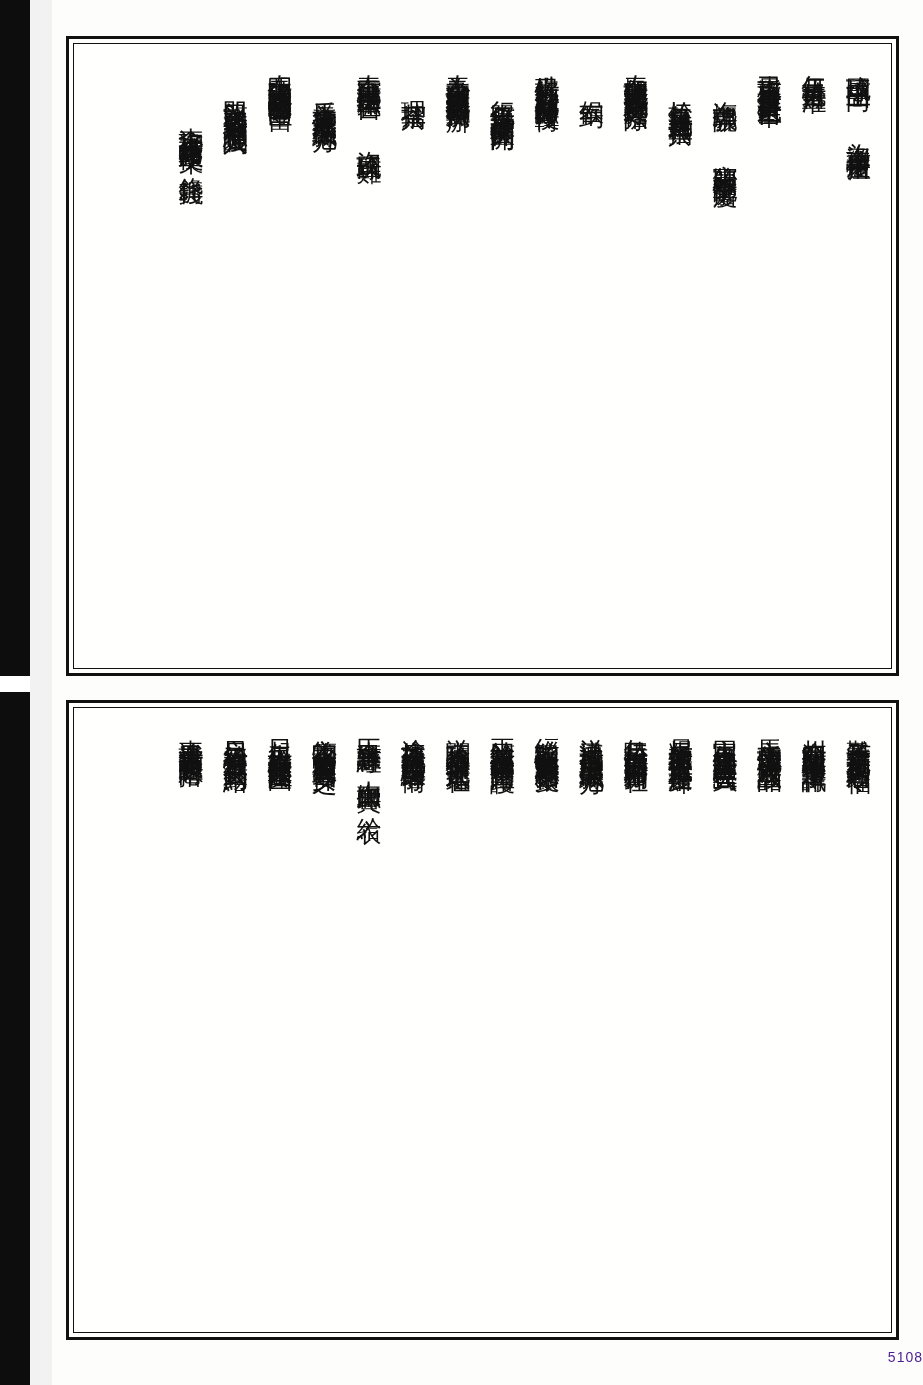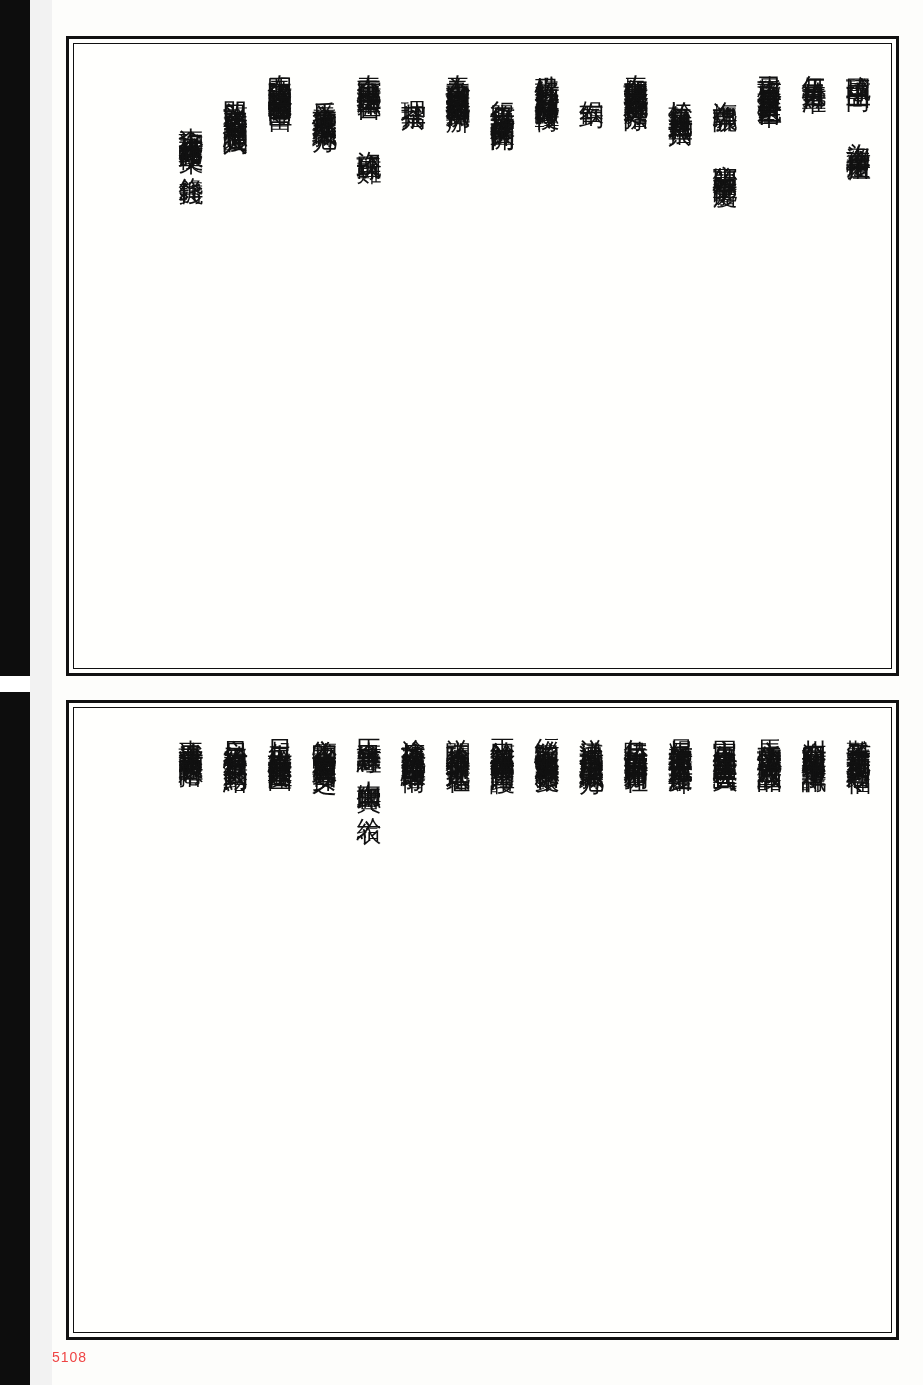--- a/index.html
+++ b/index.html
@@ -105,24 +105,24 @@
     overflow: hidden;
   }
   .vcol.indent1 { padding-top: 26px; }
   .vcol.indent2 { padding-top: 52px; }
 
   .page-number {
     position: absolute;
     left: 0;
     top: 1349px;
     width: 871px;
-    text-align: left;
+    text-align: right;
     font-family: "Liberation Sans", sans-serif;
     font-size: 14px;
-    color: #ef4444;
+    color: #4c1d95;
     letter-spacing: 1px;
   }
 </style>
 </head>
 <body>
 
 <div class="scan-gutter"></div>
 <div class="scan-gutter-break b1"></div>
 <div class="scan-gutter-inner"></div>
 

